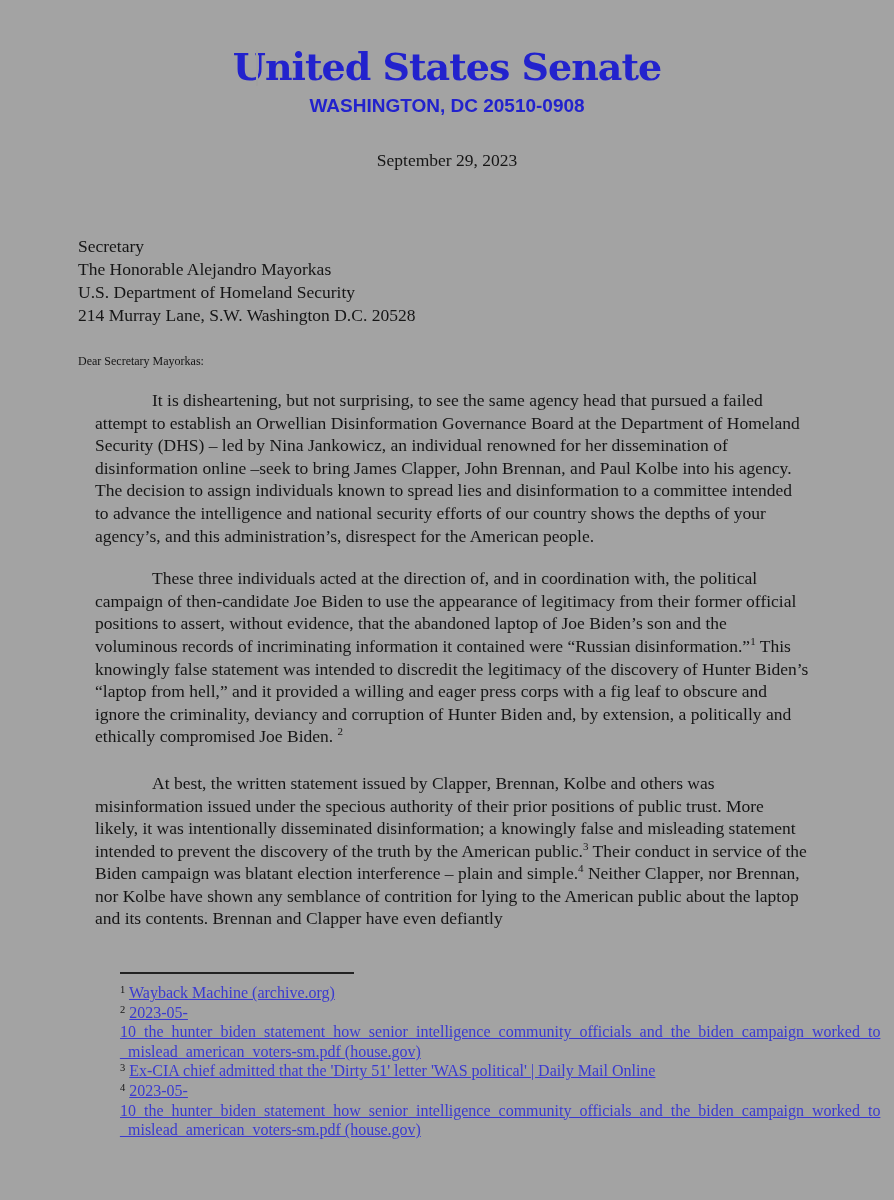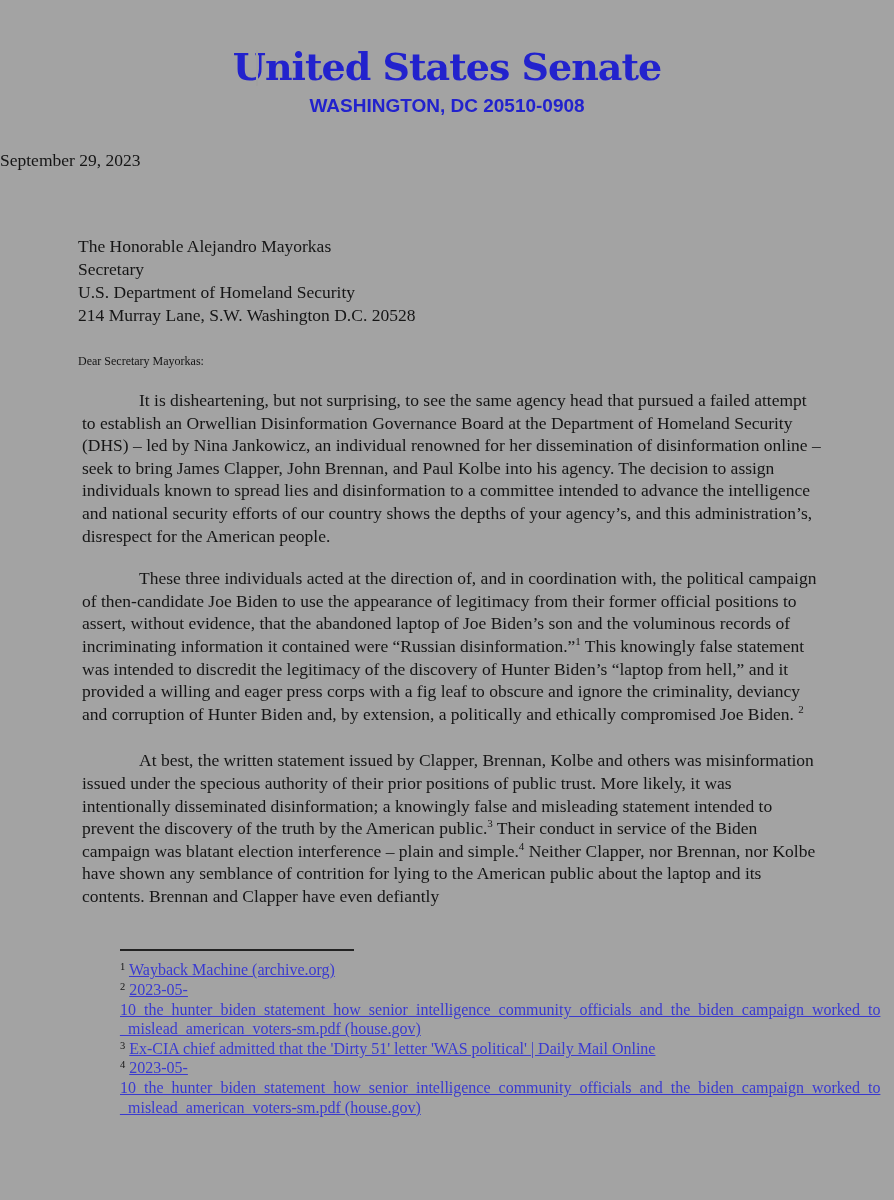--- a/index.html
+++ b/index.html
@@ -37,29 +37,30 @@
   .senate-address {
     margin-top: 8px;
     font-family: "Liberation Sans", sans-serif;
     font-weight: bold;
     font-size: 19px;
     line-height: 20px;
     color: var(--header-blue);
   }
   .date-line {
     margin-top: 33px;
+    text-align: center;
     font-size: 17.5px;
     line-height: 22px;
   }
   
   .letter-content { padding-left: 78px; padding-right: 68px; }
   .recipient-block { margin-top: 64px; font-size: 17.5px; line-height: 23px; }
   .salutation { margin-top: 23px; font-size: 12px; line-height: 23px; }
   .para {
-    margin: 4px;
+    margin: 17px;
     margin-top: 20px;
     font-size: 17.5px;
     line-height: 22.6px;
     text-indent: 57px;
     text-align: left;
   }
   .para.first { margin-top: 16px; }
   .para.third { margin-top: 24px; }
   sup.fn-ref {
     font-size: 11px;
@@ -105,22 +106,22 @@
     <div class="cursor-artifact"></div>
     <div class="senate-title">United States Senate</div>
     <div class="senate-address">WASHINGTON, DC 20510-0908</div>
   </div>
 
   <div class="date-line">September 29, 2023</div>
 
   <div class="letter-content">
 
     <div class="recipient-block">
+      <div>Secretary</div>
       <div>The Honorable Alejandro Mayorkas</div>
-      <div>Secretary</div>
       <div>U.S. Department of Homeland Security</div>
       <div>214 Murray Lane, S.W. Washington D.C. 20528</div>
     </div>
 
     <div class="salutation">Dear Secretary Mayorkas:</div>
 
     <p class="para first"><span>It is disheartening, but not surprising, to see the same agency head that pursued a failed attempt to establish an Orwellian Disinformation Governance Board at the Department of Homeland Security (DHS) – led by Nina Jankowicz, an individual renowned for her dissemination of disinformation online –seek to bring James Clapper, John Brennan, and Paul Kolbe into his agency. The decision to assign individuals known to spread lies and disinformation to a committee intended to advance the intelligence and national security efforts of our country shows the depths of your agency’s, and this administration’s, disrespect for the American people.</span></p>
 
     <p class="para"><span>These three individuals acted at the direction of, and in coordination with, the political campaign of then-candidate Joe Biden to use the appearance of legitimacy from their former official positions to assert, without evidence, that the abandoned laptop of Joe Biden’s son and the voluminous records of incriminating information it contained were “Russian disinformation.”</span><sup class="fn-ref">1</sup><span> This knowingly false statement was intended to discredit the legitimacy of the discovery of Hunter Biden’s “laptop from hell,” and it provided a willing and eager press corps with a fig leaf to obscure and ignore the criminality, deviancy and corruption of Hunter Biden and, by extension, a politically and ethically compromised Joe Biden. </span><sup class="fn-ref">2</sup></p>
 

